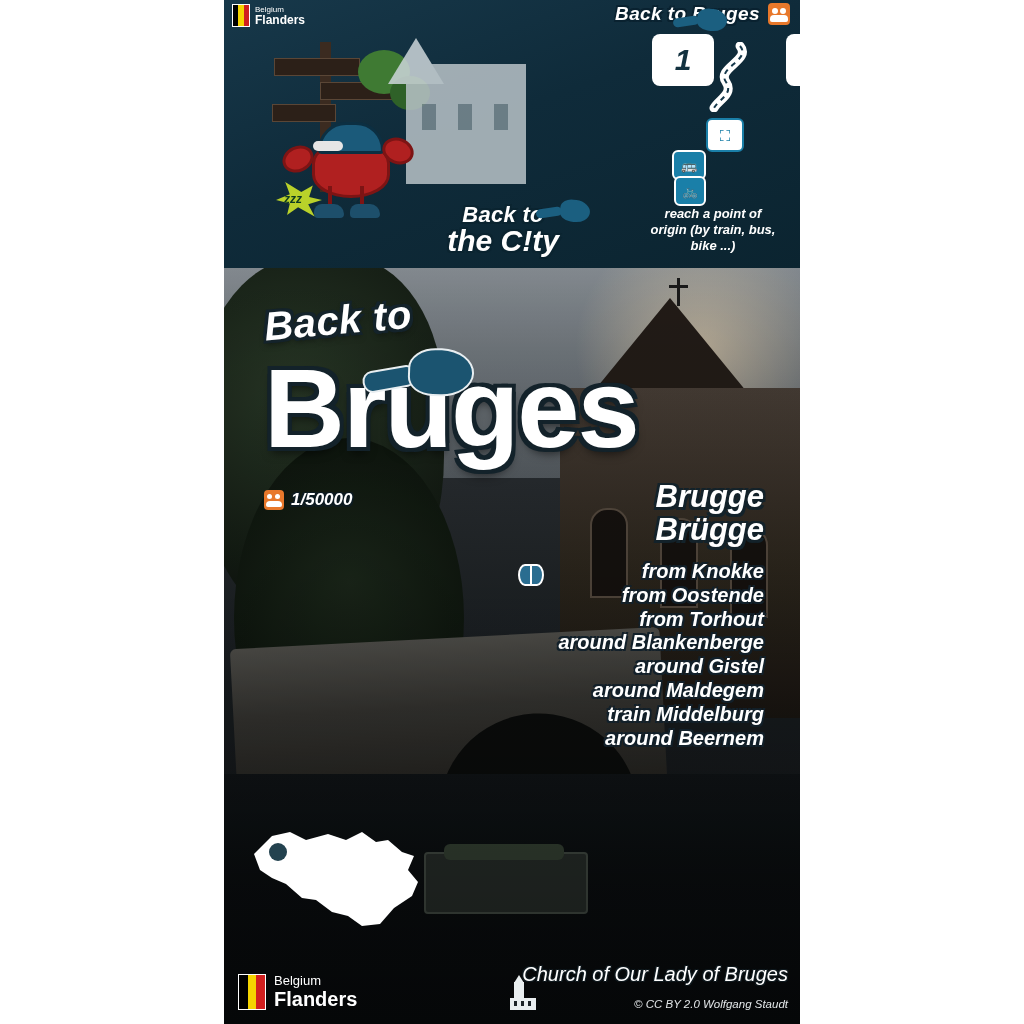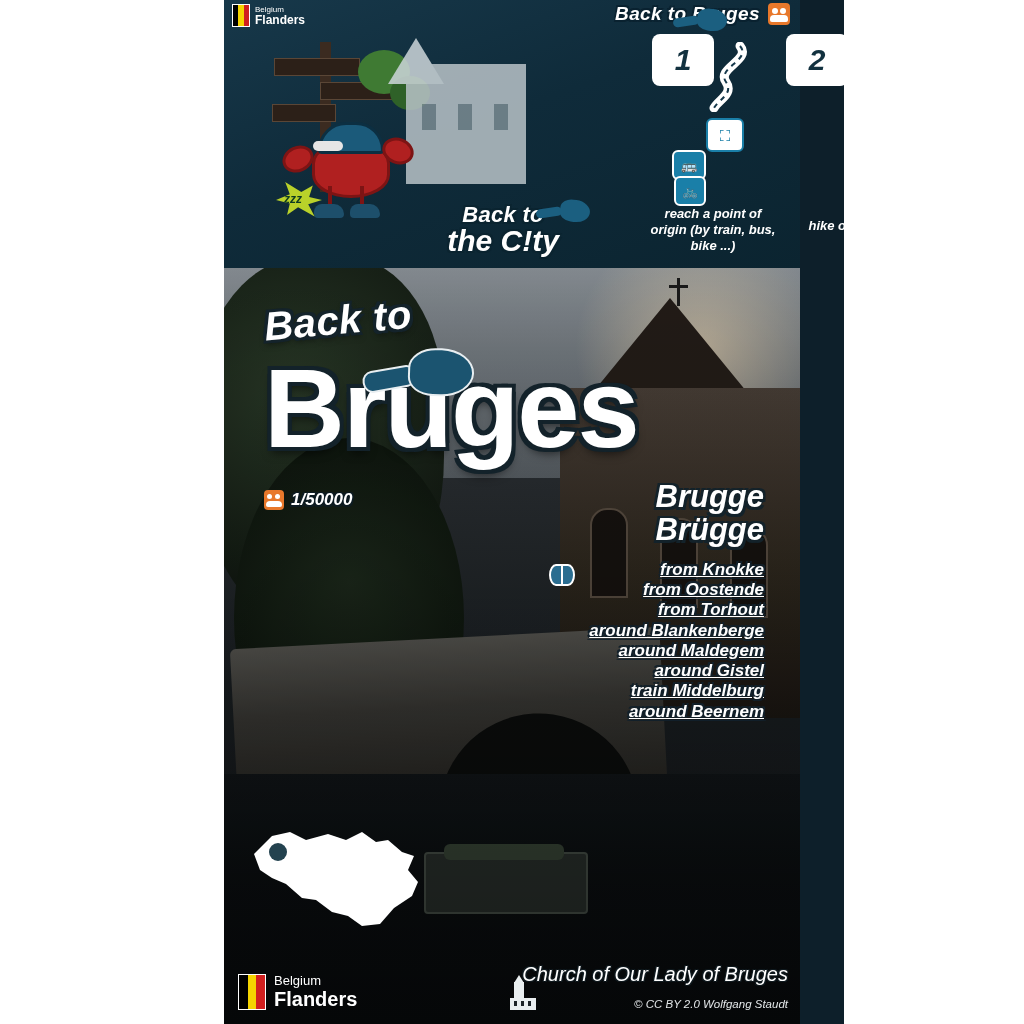--- a/index.html
+++ b/index.html
@@ -1,20 +1,20 @@
 <!DOCTYPE html>
 <html><head>
 <meta charset="utf-8">
 <style>
   html,body{margin:0;padding:0;background:#ffffff;}
   body{width:1024px;height:1024px;overflow:hidden;font-family:"Liberation Sans",sans-serif;}
 
   #cover{
     position:absolute;left:224px;top:0;width:576px;height:1024px;
-    background:#0d1f2a;overflow:hidden;padding-left:44px;
+    background:#0d1f2a;overflow:hidden;
   }
 
   
   .top-panel{
     position:absolute;left:0;top:0;width:576px;height:268px;
     background:linear-gradient(160deg,#17384a 0%,#0f2b3a 45%,#0b2430 100%);
   }
   .top-bar{
     position:absolute;left:0;top:0;width:576px;height:32px;
   }
@@ -263,23 +263,22 @@
     position:absolute;right:36px;top:212px;text-align:right;
   }
   .alt-names div{
     color:#ffffff;font-size:31px;font-weight:bold;font-style:italic;line-height:1.08;
     text-shadow:-2.5px -2.5px 0 #13222a,2.5px -2.5px 0 #13222a,-2.5px 2.5px 0 #13222a,2.5px 2.5px 0 #13222a;
   }
   .routes{
     position:absolute;right:36px;top:292px;text-align:right;
   }
   .routes div{
-    color:#ffffff;font-size:17px;font-weight:bold;font-style:italic;line-height:1.19;
+    color:#ffffff;font-size:20px;font-weight:bold;font-style:italic;line-height:1.19;
     text-shadow:-1.8px -1.8px 0 #12202a,1.8px -1.8px 0 #12202a,-1.8px 1.8px 0 #12202a,1.8px 1.8px 0 #12202a;
-    text-decoration:underline;
   }
   .route-ico{
     position:absolute;left:-40px;top:2px;width:24px;height:22px;
   }
   .route-ico:before{
     content:"";position:absolute;left:0;top:2px;width:10px;height:18px;border-radius:50% 10% 10% 50%;
     background:#2a6d90;border:2px solid #ffffff;
   }
   .route-ico:after{
     content:"";position:absolute;left:12px;top:2px;width:10px;height:18px;border-radius:10% 50% 50% 10%;
@@ -460,22 +459,22 @@
       <div>Brugge</div>
       <div>Brügge</div>
     </div>
 
     <div class="routes">
       <div class="route-ico"></div>
       <div>from Knokke</div>
       <div>from Oostende</div>
       <div>from Torhout</div>
       <div>around Blankenberge</div>
+      <div>around Gistel</div>
       <div>around Maldegem</div>
-      <div>around Gistel</div>
       <div>train Middelburg</div>
       <div>around Beernem</div>
     </div>
 
     <div class="belgium">
       <svg viewBox="0 0 210 120" width="210" height="120">
         <path d="M12 42 L30 24 L48 20 L64 28 L86 22 L104 28 L120 20 L134 30 L146 28
                  L160 40 L172 44 L166 58 L176 70 L170 84 L152 96 L138 112 L120 114
                  L106 104 L90 100 L74 88 L60 86 L44 72 L30 66 L18 58 Z" fill="#ffffff"></path>
         <circle cx="36" cy="40" r="9" fill="#23424f"></circle>

